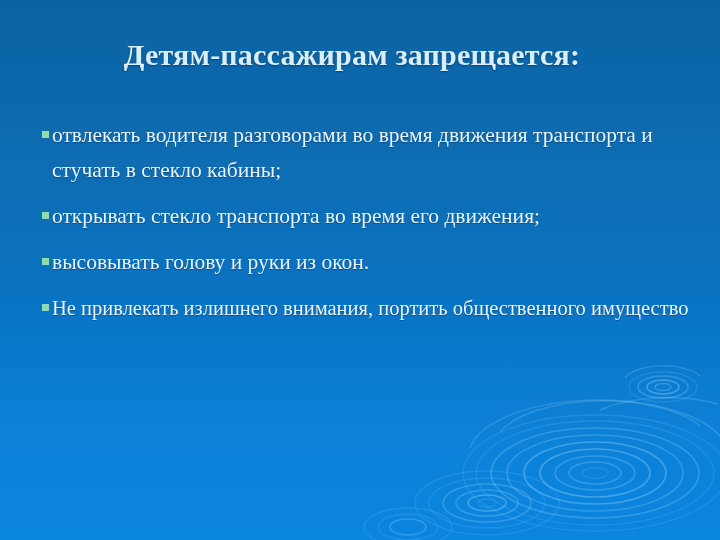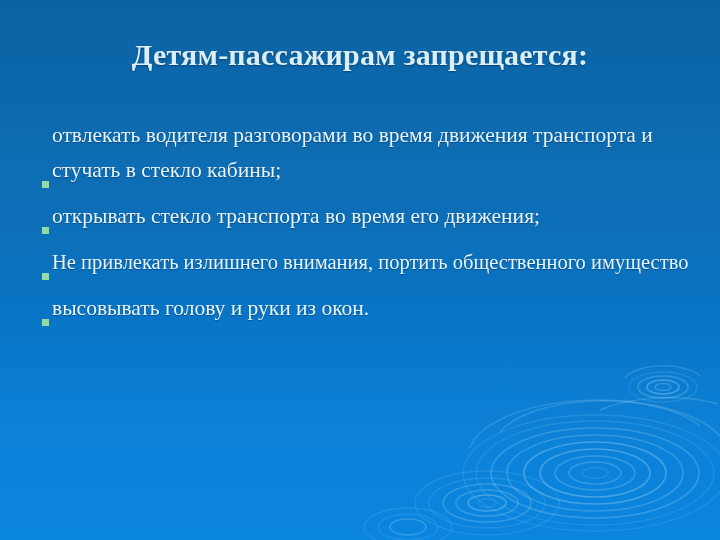--- a/index.html
+++ b/index.html
@@ -67,21 +67,21 @@
   .ripple-arc {
     fill: none;
     stroke: #a8dcf8;
     stroke-opacity: 0.22;
     stroke-width: 1.4;
   }
 
   
   #title {
     position: absolute;
-    left: 38px;
+    left: 30px;
     top: 38px;
     width: 644px;
     text-align: center;
     font-size: 30px;
     font-weight: bold;
     color: #d9eef7;
     letter-spacing: 0.2px;
     line-height: 1.12;
     text-shadow: 0 1px 2px rgba(0,32,70,0.55);
     white-space: nowrap;
@@ -90,21 +90,21 @@
   
   #content {
     position: absolute;
     left: 42px;
     top: 118px;
     width: 648px;
   }
   .bullet-item {
     position: relative;
     display: flex;
-    align-items: flex-end;
+    align-items: flex-start;
     margin-bottom: 11px;
   }
   .bullet-marker {
     flex: 0 0 auto;
     width: 7px;
     height: 7px;
     background: #92d9ac;
     margin-top: 13px;
     margin-right: 3px;
   }
@@ -181,22 +181,22 @@
       <span class="bullet-text">отвлекать водителя разговорами во время движения транспорта и стучать в стекло кабины;</span>
     </div>
 
     <div class="bullet-item">
       <span class="bullet-marker"></span>
       <span class="bullet-text">открывать стекло транспорта во время его движения;</span>
     </div>
 
     <div class="bullet-item">
       <span class="bullet-marker"></span>
+      <span class="bullet-text">высовывать голову и руки из окон.</span>
+    </div>
+
+    <div class="bullet-item">
+      <span class="bullet-marker"></span>
       <span class="bullet-text wide">Не привлекать излишнего внимания, портить общественного  имущество</span>
-    </div>
-
-    <div class="bullet-item">
-      <span class="bullet-marker"></span>
-      <span class="bullet-text">высовывать голову и руки из окон.</span>
     </div>
 
   </div>
 </div>
 
 </body></html>

